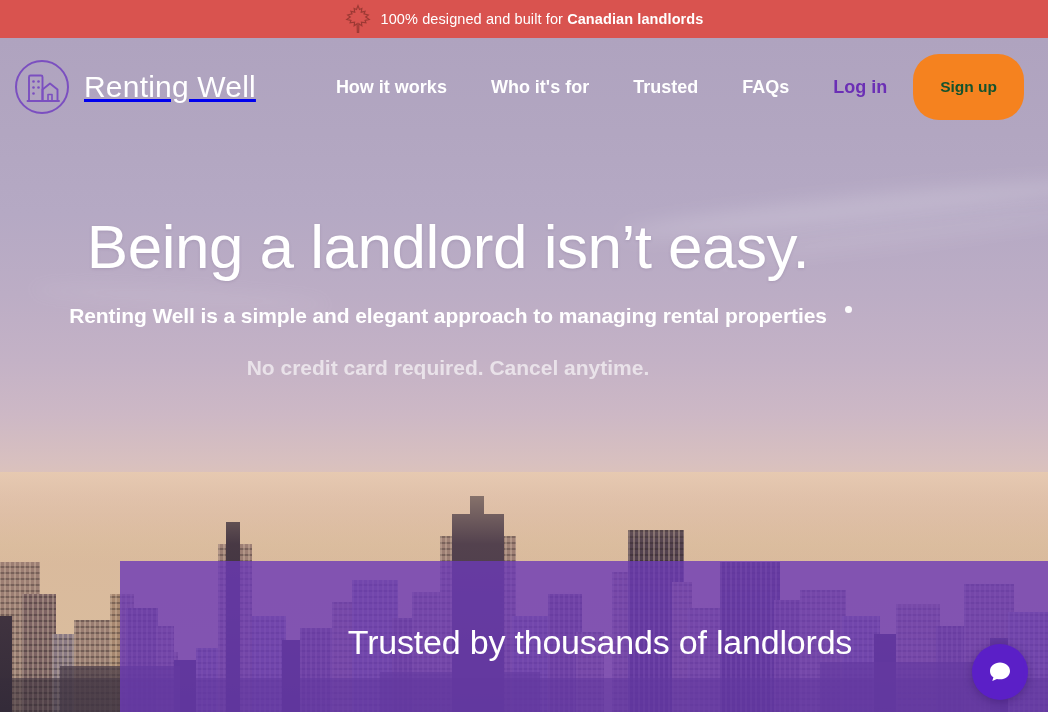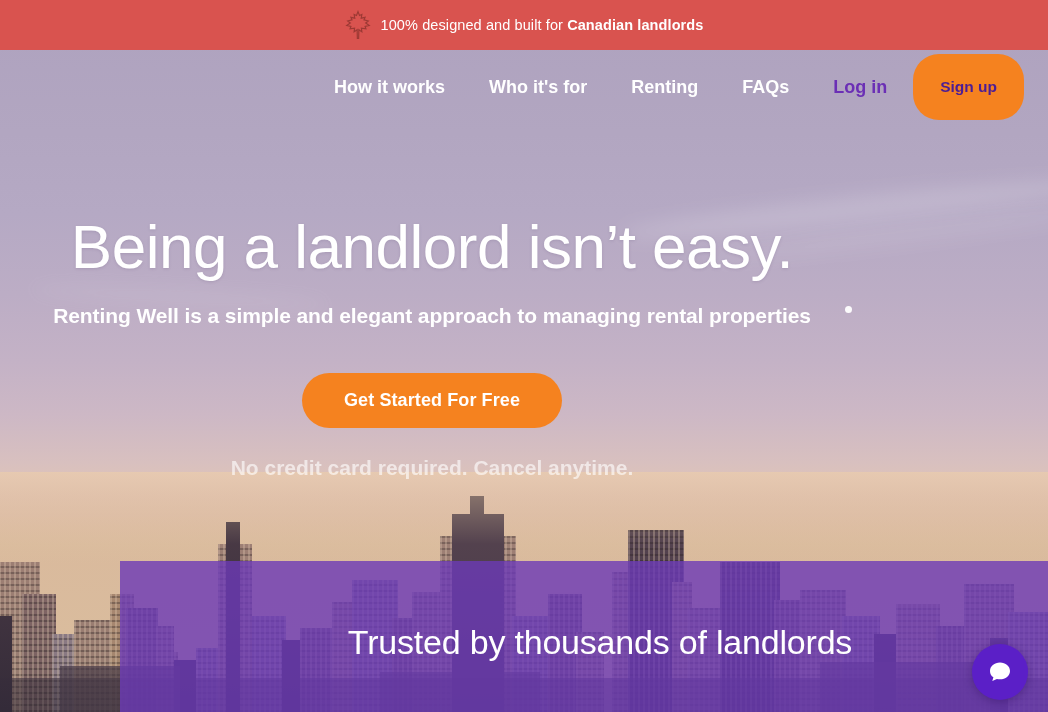--- a/index.html
+++ b/index.html
@@ -9,21 +9,21 @@
     overflow: hidden;
     font-family: "Liberation Sans", sans-serif;
     background: #b0a4c0;
   }
 
   
   .announce {
     position: absolute;
     top: 0; left: 0;
     width: 1048px;
-    height: 50px;
+    height: 38px;
     background: #d9534f;
     display: flex;
     align-items: center;
     justify-content: center;
     gap: 10px;
     z-index: 40;
   }
   .announce .leaf { width: 26px; height: 30px; display: block; }
   .announce-text {
     color: #ffffff;
@@ -141,35 +141,35 @@
     font-size: 18px;
     font-weight: 700;
     text-decoration: none;
     padding: 0 22px;
     white-space: nowrap;
     cursor: pointer;
   }
   .nav-link.login { color: #6b2fb5; padding: 0 26px 0 22px; text-align: center; }
   .btn-signup {
     background: #f5821f;
-    color: #4c1d95;
+    color: #14532d;
     font-size: 15.5px;
     font-weight: 700;
     border: none;
     border-radius: 26px;
     padding: 24px 27px;
     cursor: pointer;
     white-space: nowrap;
     font-family: inherit;
   }
 
   
   .hero-copy {
     position: absolute;
-    top: 38px; left: 0;
+    top: 38px; left: 16px;
     width: 864px;
     z-index: 25;
     text-align: center;
   }
   .hero-title {
     margin-top: 178px;
     color: #ffffff;
     font-size: 62px;
     font-weight: 300;
     letter-spacing: -0.5px;
@@ -323,35 +323,51 @@
 
     <div class="bldg deep" style="left:0px;   width:1048px;height:34px; opacity:.55;"></div>
     <div class="bldg dark" style="left:60px;  width:120px; height:46px; opacity:.7;"></div>
     <div class="bldg dark" style="left:380px; width:160px; height:40px; opacity:.6;"></div>
     <div class="bldg dark" style="left:820px; width:180px; height:50px; opacity:.65;"></div>
     <div class="city-haze"></div>
   </div>
 </div>
 
 <div class="site-header">
+  <a class="brand" href="#">
+    <span>
+      <svg class="brand-mark" viewBox="0 0 56 56" fill="none" aria-hidden="true">
+        <circle cx="28" cy="28" r="26" stroke="#7b4fc0" stroke-width="2"></circle>
+        <path d="M15 42 V18 a1.5 1.5 0 0 1 1.5 -1.5 H27 a1.5 1.5 0 0 1 1.5 1.5 V42" stroke="#7b4fc0" stroke-width="1.9" stroke-linejoin="round"></path>
+        <circle cx="19.5" cy="22.5" r="1.3" fill="#7b4fc0"></circle>
+        <circle cx="24.5" cy="22.5" r="1.3" fill="#7b4fc0"></circle>
+        <circle cx="19.5" cy="28.5" r="1.3" fill="#7b4fc0"></circle>
+        <circle cx="24.5" cy="28.5" r="1.3" fill="#7b4fc0"></circle>
+        <circle cx="19.5" cy="34.5" r="1.3" fill="#7b4fc0"></circle>
+        <path d="M28.5 42 V30.5 L36 24.5 L43.5 30.5 V42" stroke="#7b4fc0" stroke-width="1.9" stroke-linejoin="round"></path>
+        <path d="M34 42 V35.5 h4 V42" stroke="#7b4fc0" stroke-width="1.6" stroke-linejoin="round"></path>
+        <path d="M13.5 42 H45" stroke="#7b4fc0" stroke-width="1.9" stroke-linecap="round"></path>
+      </svg>
+    </span>
+    <span class="brand-name">Renting Well</span>
+  </a>
 
   <nav class="nav">
     <a class="nav-link" href="#">How it works</a>
     <a class="nav-link" href="#">Who it's for</a>
-    <a class="nav-link" href="#">Renting</a>
+    <a class="nav-link" href="#">Trusted</a>
     <a class="nav-link" href="#">FAQs</a>
     <a class="nav-link login" href="#">Log in</a>
     <button class="btn-signup">Sign up</button>
   </nav>
 </div>
 
 <div class="hero-copy">
   <h1 class="hero-title">Being a landlord isn’t easy.</h1>
   <p class="hero-sub">Renting Well is a simple and elegant approach to managing rental properties</p>
-  <button class="btn-hero">Get Started For Free</button>
   <p class="hero-note">No credit card required. Cancel anytime.</p>
 </div>
 
 <div class="trusted-panel">
   <h2 class="trusted-title">Trusted by thousands of landlords</h2>
 </div>
 
 <div class="chat-widget">
   <span>
     <svg width="30" height="30" viewBox="0 0 30 30" aria-hidden="true">

